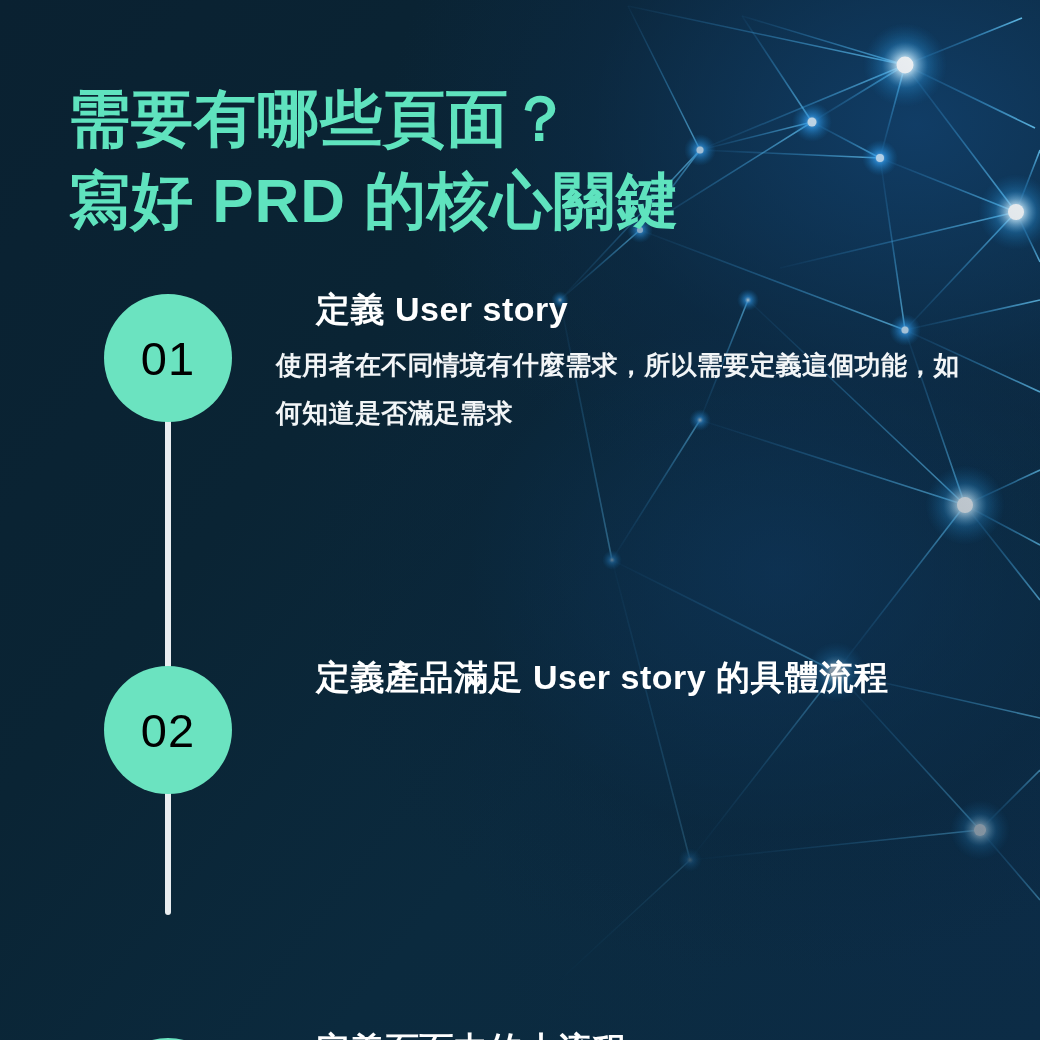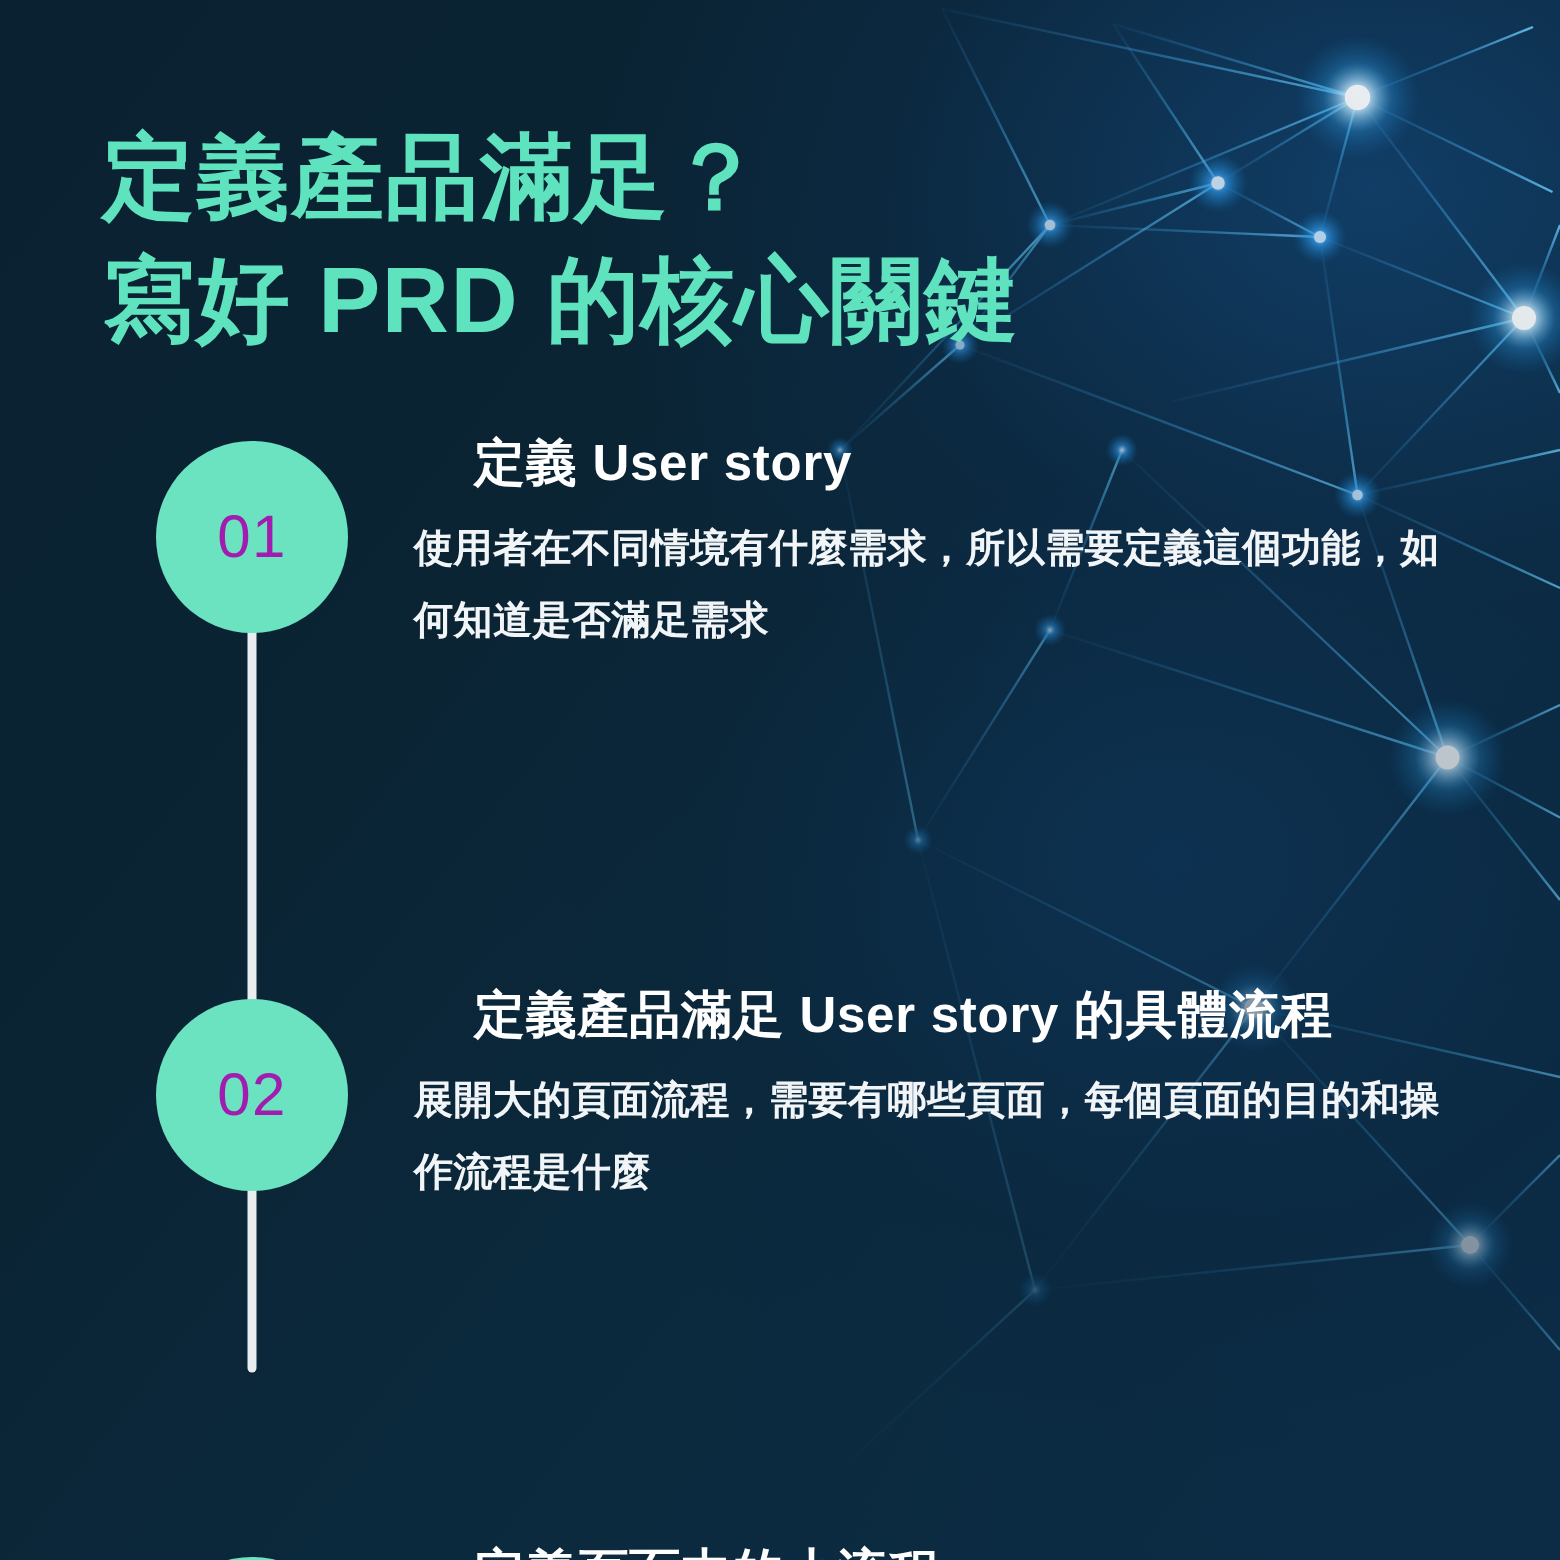--- a/index.html
+++ b/index.html
@@ -62,22 +62,22 @@
   .badge {
     position:absolute;
     left:104px;
     width:128px; height:128px;
     border-radius:50%;
     background:#6BE3C0;
     display:flex; align-items:center; justify-content:center;
     z-index:2;
   }
   .badge-num {
-    color:#a21caf;
-    font-size:40px;
+    color:#000000;
+    font-size:47px;
     font-weight:300;
     letter-spacing:1px;
     line-height:1;
   }
 
   .step-body {
     position:absolute;
     left:276px;
     width:700px;
   }
@@ -234,21 +234,21 @@
         <circle cx="748" cy="300" r="11" fill="url(#smallGlow)"></circle>
         <circle cx="700" cy="420" r="11" fill="url(#smallGlow)"></circle>
         <circle cx="612" cy="560" r="10" fill="url(#smallGlow)"></circle>
         <circle cx="690" cy="860" r="12" fill="url(#smallGlow)"></circle>
         <circle cx="560" cy="300" r="9" fill="url(#smallGlow)"></circle>
       </g>
     </g>
   </svg>
 
   <div class="title-block">
-    <div class="title-line">定義產品滿足？</div>
+    <div class="title-line">需要有哪些頁面？</div>
     <div class="title-line">寫好 PRD 的核心關鍵</div>
   </div>
 
   <div class="timeline-rail"></div>
 
   <div class="steps">
 
     <div class="step s1">
       <div class="badge">
         <span class="badge-num">01</span>
@@ -258,21 +258,20 @@
         <div class="step-desc">使用者在不同情境有什麼需求，所以需要定義這個功能，如何知道是否滿足需求</div>
       </div>
     </div>
 
     <div class="step s2">
       <div class="badge">
         <span class="badge-num">02</span>
       </div>
       <div class="step-body">
         <div class="step-heading">定義產品滿足 User story 的具體流程</div>
-        <div class="step-desc">展開大的頁面流程，需要有哪些頁面，每個頁面的目的和操作流程是什麼</div>
       </div>
     </div>
 
     <div class="step s3">
       <div class="badge">
         
       </div>
       <div class="step-body">
         <div class="step-heading">定義頁面中的小流程</div>
 

